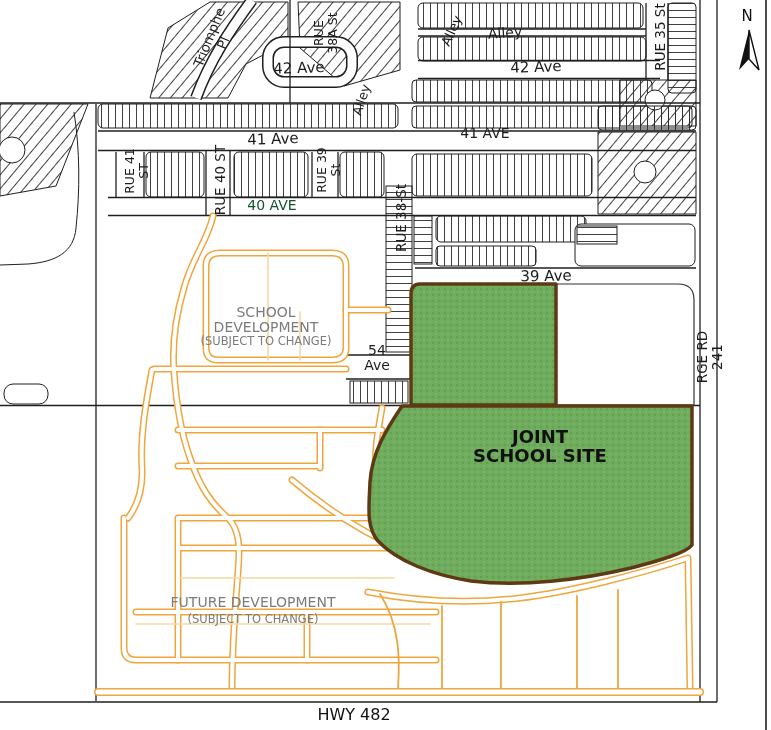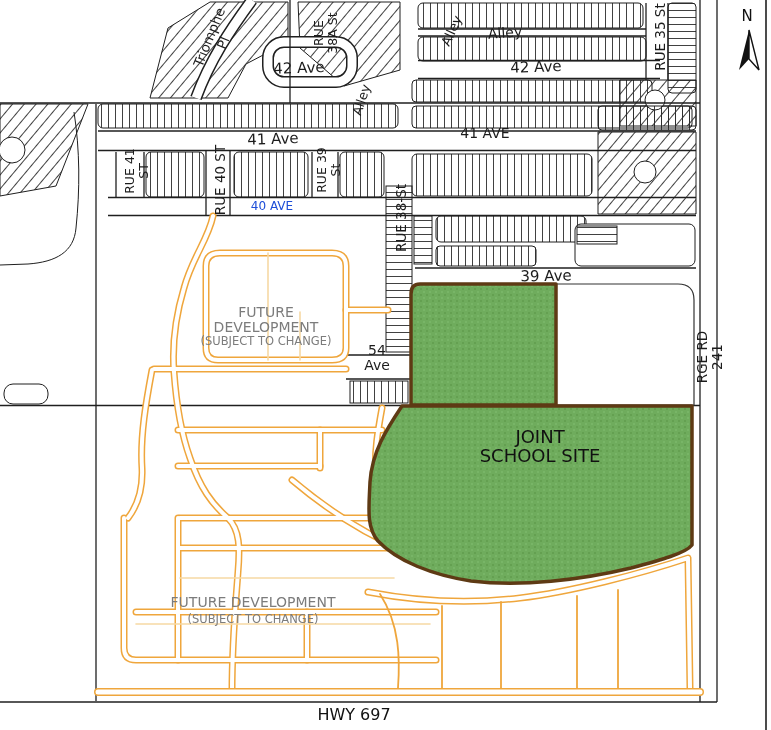--- a/index.html
+++ b/index.html
@@ -196,30 +196,30 @@
       <span class="map-label" style="left: 505px; top: 33px; font-size: 14px; font-weight: 400; color: rgb(28, 28, 28); transform: translate(-50%, -50%) rotate(-4deg);">Alley</span>
       <span class="map-label" style="left: 536px; top: 67px; font-size: 15px; font-weight: 400; color: rgb(28, 28, 28); transform: translate(-50%, -50%) rotate(-2deg);">42 Ave</span>
       <span class="map-label" style="left: 660px; top: 37px; font-size: 13.5px; font-weight: 400; color: rgb(28, 28, 28); transform: translate(-50%, -50%) rotate(-90deg);">RUE 35 St</span>
       <span class="map-label" style="left: 273px; top: 139px; font-size: 15px; font-weight: 400; color: rgb(28, 28, 28); transform: translate(-50%, -50%) rotate(-2deg);">41 Ave</span>
       <span class="map-label" style="left: 485px; top: 134px; font-size: 14px; font-weight: 400; color: rgb(28, 28, 28); transform: translate(-50%, -50%) rotate(0deg);">41 AVE</span>
       <span class="map-label" style="left: 136px; top: 171px; font-size: 12.5px; font-weight: 400; color: rgb(28, 28, 28); transform: translate(-50%, -50%) rotate(-90deg);">RUE 41
 ST</span>
       <span class="map-label" style="left: 220px; top: 180px; font-size: 13.5px; font-weight: 400; color: rgb(28, 28, 28); transform: translate(-50%, -50%) rotate(-90deg);">RUE 40 ST</span>
       <span class="map-label" style="left: 328px; top: 170px; font-size: 12.5px; font-weight: 400; color: rgb(28, 28, 28); transform: translate(-50%, -50%) rotate(-90deg);">RUE 39
 St</span>
-      <span class="map-label" style="left: 272px; top: 206px; font-size: 12px; font-weight: 400; color: #1d4ed8; transform: translate(-50%, -50%) rotate(0deg);">40 AVE</span>
+      <span class="map-label" style="left: 272px; top: 206px; font-size: 14px; font-weight: 400; color: #14532d; transform: translate(-50%, -50%) rotate(0deg);">40 AVE</span>
       <span class="map-label" style="left: 401px; top: 218px; font-size: 13.5px; font-weight: 400; color: rgb(28, 28, 28); transform: translate(-50%, -50%) rotate(-90deg);">RUE 38-St</span>
       <span class="map-label" style="left: 546px; top: 276px; font-size: 15px; font-weight: 400; color: rgb(28, 28, 28); transform: translate(-50%, -50%) rotate(-1deg);">39 Ave</span>
-      <span class="map-label" style="left: 266px; top: 320px; font-size: 14px; font-weight: 400; color: rgb(124, 124, 124); transform: translate(-50%, -50%) rotate(0deg);">FUTURE
+      <span class="map-label" style="left: 266px; top: 320px; font-size: 14px; font-weight: 400; color: rgb(124, 124, 124); transform: translate(-50%, -50%) rotate(0deg);">SCHOOL
 DEVELOPMENT</span>
       <span class="map-label" style="left: 266px; top: 341px; font-size: 11.5px; font-weight: 400; color: rgb(124, 124, 124); transform: translate(-50%, -50%) rotate(0deg);">(SUBJECT TO CHANGE)</span>
       <span class="map-label" style="left: 377px; top: 358px; font-size: 14px; font-weight: 400; color: rgb(28, 28, 28); transform: translate(-50%, -50%) rotate(0deg);">54
 Ave</span>
-      <span class="map-label" style="left: 540px; top: 446px; font-size: 18px; font-weight: 400; color: rgb(17, 17, 17); transform: translate(-50%, -50%) rotate(0deg);">JOINT
+      <span class="map-label" style="left: 540px; top: 446px; font-size: 18px; font-weight: 700; color: rgb(17, 17, 17); transform: translate(-50%, -50%) rotate(0deg);">JOINT
 SCHOOL SITE</span>
       <span class="map-label" style="left: 710px; top: 357px; font-size: 13.5px; font-weight: 400; color: rgb(28, 28, 28); transform: translate(-50%, -50%) rotate(-90deg);">RGE RD 241</span>
       <span class="map-label" style="left: 253px; top: 603px; font-size: 14px; font-weight: 400; color: rgb(124, 124, 124); transform: translate(-50%, -50%) rotate(0deg);">FUTURE DEVELOPMENT</span>
       <span class="map-label" style="left: 253px; top: 619px; font-size: 11.5px; font-weight: 400; color: rgb(124, 124, 124); transform: translate(-50%, -50%) rotate(0deg);">(SUBJECT TO CHANGE)</span>
-      <span class="map-label" style="left: 354px; top: 715px; font-size: 16px; font-weight: 400; color: rgb(17, 17, 17); transform: translate(-50%, -50%) rotate(0deg);">HWY 697</span>
+      <span class="map-label" style="left: 354px; top: 715px; font-size: 16px; font-weight: 400; color: rgb(17, 17, 17); transform: translate(-50%, -50%) rotate(0deg);">HWY 482</span>
       <span class="map-label" style="left: 747px; top: 16px; font-size: 15px; font-weight: 400; color: rgb(17, 17, 17); transform: translate(-50%, -50%) rotate(0deg);">N</span>
     </div>
 
 </div>
 
 </body></html>

